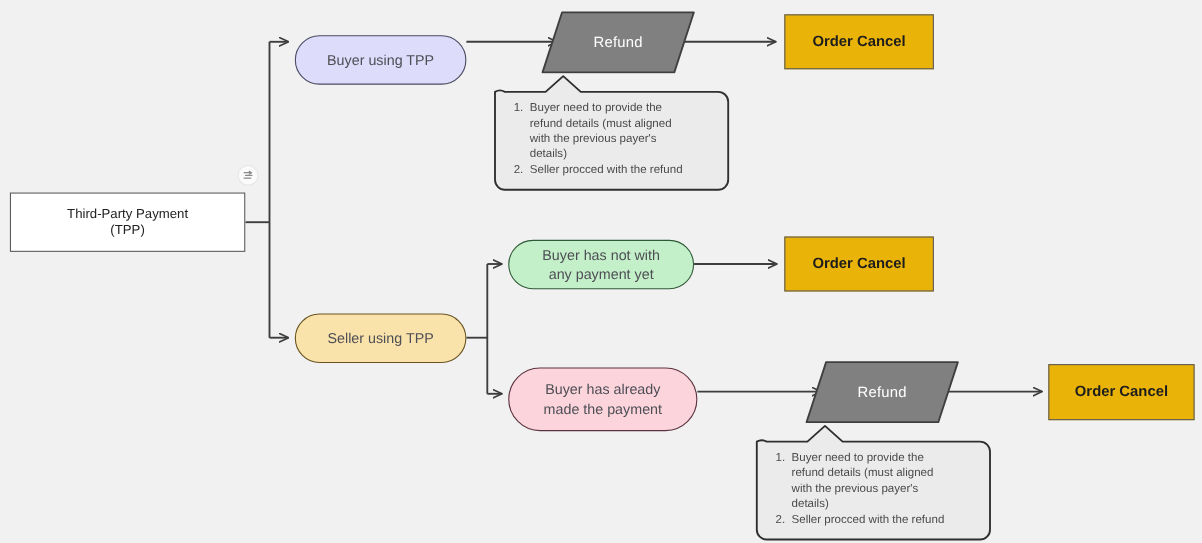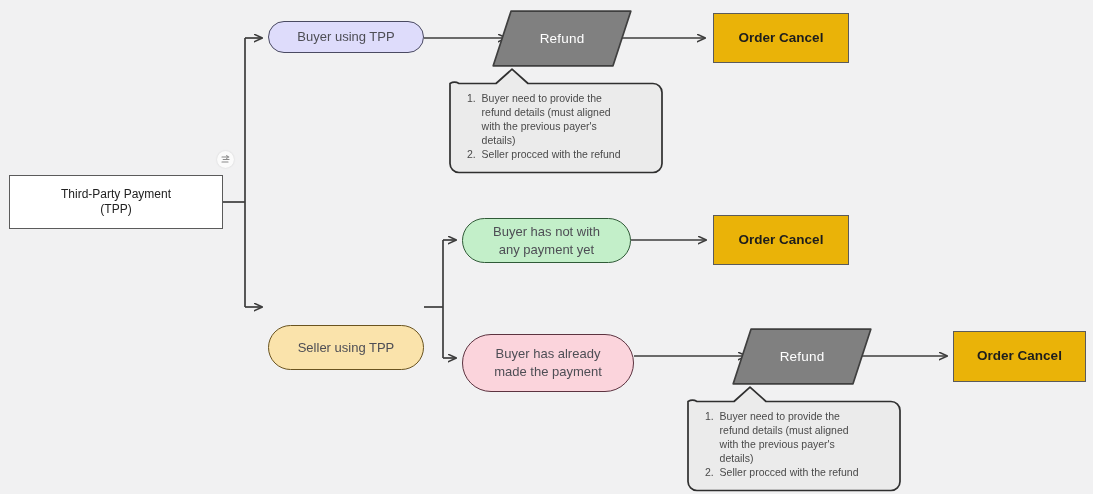--- a/index.html
+++ b/index.html
@@ -120,21 +120,21 @@
         <path d="M2,3 L8,3"></path>
           <path d="M3.2,5.5 L9,5.5"></path>
           <path d="M2,8 L8,8"></path>
       </g>
       <g stroke="#8a8a8a" stroke-width="1.05" fill="none" stroke-linecap="round">
         <path d="M6.6,1.6 L8.6,3 L6.6,4.4"></path>
       </g>
     </svg>
   </div>
 
-  <div class="node stadium lav" style="left:268px;top:21px;width:156px;height:32px;">
+  <div class="node stadium lav" style="left:268px;top:32px;width:156px;height:45px;">
     <span>Buyer using TPP</span>
   </div>
 
   <div class="node para" style="left:492px;top:10px;width:140px;height:57px;">
     <svg width="140" height="57" viewBox="0 0 140 57">
       <polygon points="19,1.2 138.8,1.2 121,55.8 1.2,55.8" fill="#808080" stroke="#3f3f3f" stroke-width="1.7" stroke-linejoin="round"></polygon>
     </svg>
     <div class="ptext">Refund</div>
   </div>
 
@@ -164,21 +164,21 @@
 
   <div class="node stadium green" style="left:462px;top:218px;width:169px;height:45px;flex-direction:column;">
     <span>Buyer has not with</span>
     <span>any payment yet</span>
   </div>
 
   <div class="node rect cyan" style="left:713px;top:215px;width:136px;height:50px;">
     <span>Order Cancel</span>
   </div>
 
-  <div class="node stadium orange" style="left:268px;top:285px;width:156px;height:45px;margin-top:40px;">
+  <div class="node stadium orange" style="left:268px;top:285px;width:156px;height:45px;">
     <span>Seller using TPP</span>
   </div>
 
   <div class="node stadium pink" style="left:462px;top:334px;width:172px;height:58px;flex-direction:column;">
     <span>Buyer has already</span>
     <span>made the payment</span>
   </div>
 
   <div class="node para" style="left:732px;top:328px;width:140px;height:57px;">
     <svg width="140" height="57" viewBox="0 0 140 57">

